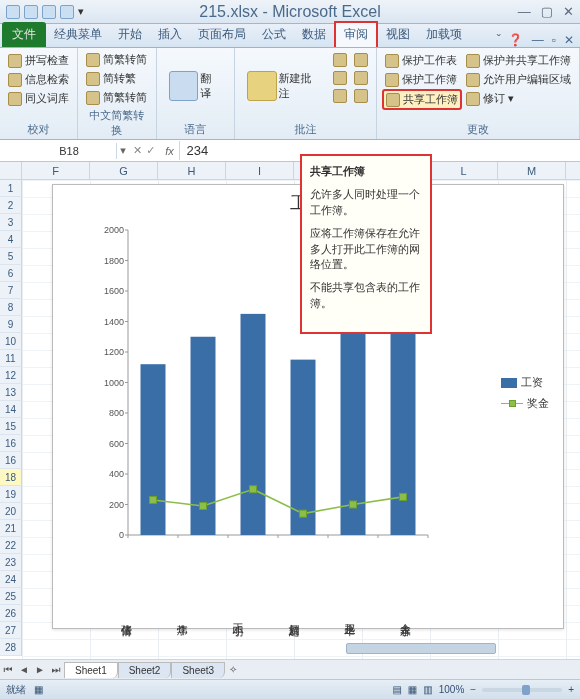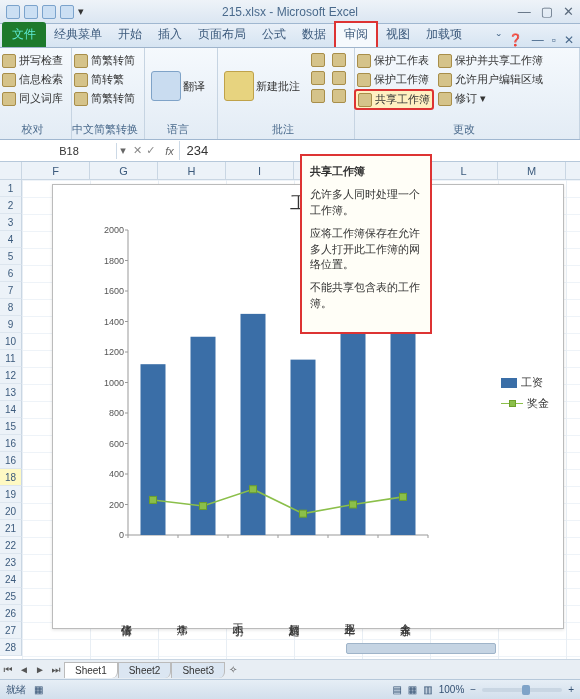--- a/index.html
+++ b/index.html
@@ -16,34 +16,34 @@
   
   .titlebar {
     height: 24px;
     background: linear-gradient(#eef3f8,#dbe6f2);
     display: flex; align-items: center;
     border-bottom: 1px solid #a0b7d0;
     position: relative;
   }
   .qat { display:flex; gap:4px; padding-left:6px; align-items:center;}
   .qat .qicon { width:14px; height:14px; background:#cbdff3; border:1px solid #7ba3cc; border-radius:2px;}
-  .title { position:absolute; left:50%; transform:translateX(-50%); font-size:12px; color:#4a6a8c;}
+  .title { position:absolute; left:50%; transform:translateX(-50%); font-size:16px; color:#4a6a8c;}
   .winbtns { position:absolute; right:6px; display:flex; gap:10px; color:#5a6a7c; font-size:13px;}
   .winbtn { cursor:pointer; }
 
   
   .tabs { height:24px; background:linear-gradient(#e9f0f8,#d6e4f2); display:flex; align-items:flex-end; border-bottom:1px solid #9eb4cc; padding-left:2px; gap:0; position:relative;}
   .tab { padding:4px 8px; font-size:12px; color:#3c5a7c; cursor:pointer;}
-  .tab.file { background:#1e7a2c; color:#5eead4; border-top-left-radius:3px; border-top-right-radius:3px; padding:4px 10px;}
+  .tab.file { background:#1e7a2c; color:#e5e5e5; border-top-left-radius:3px; border-top-right-radius:3px; padding:4px 10px;}
   .tab.active { border:2px solid #d33; border-bottom:none; background:#f5f9fd; padding:3px 8px 4px 8px;font-family:Liberation Serif, serif;}
   .helpctrl { position:absolute; right:6px; display:flex; gap:8px; color:#4a6a8c; font-size:12px; align-items:center;}
 
   
   .ribbon { height:92px; background:linear-gradient(#f5f9fd,#e3ecf5); border-bottom:1px solid #a0b7d0; display:flex;}
-  .group { border-right:1px solid #c6d4e2; padding:4px 6px 2px 0; display:flex; flex-direction:column; justify-content:center;}
+  .group { border-right:1px solid #c6d4e2; padding:4px 6px 2px 6px; display:flex; flex-direction:column; justify-content:center;}
   .group-label { text-align:center; font-size:11px; color:#4a6a8c; padding-top:2px;}
   .group-body { flex:1; display:flex; gap:3px;}
   .sm-stack { display:flex; flex-direction:column; gap:2px;}
   .sm-btn { display:flex; align-items:center; gap:3px; padding:1px 2px; cursor:pointer; white-space:nowrap; font-size:11px;}
   .micon { width:14px; height:14px; background:#d5c38a; border:1px solid #a88e4a; border-radius:2px; display:inline-block;}
   .big-btn { display:flex; flex-direction:row; align-items:center; justify-content:center; gap:2px; padding:2px 6px; cursor:pointer;}
   .bicon { width:30px; height:30px; background:#e7d37f; border:1px solid #bfa24a; border-radius:3px;}
   .bicon.blue{ background:#c9dcf0; border-color:#7fa3c8;}
 
   .sm-btn.highlighted { background:#fff0c2; border:1px solid #e8b43a; border-radius:2px;}

